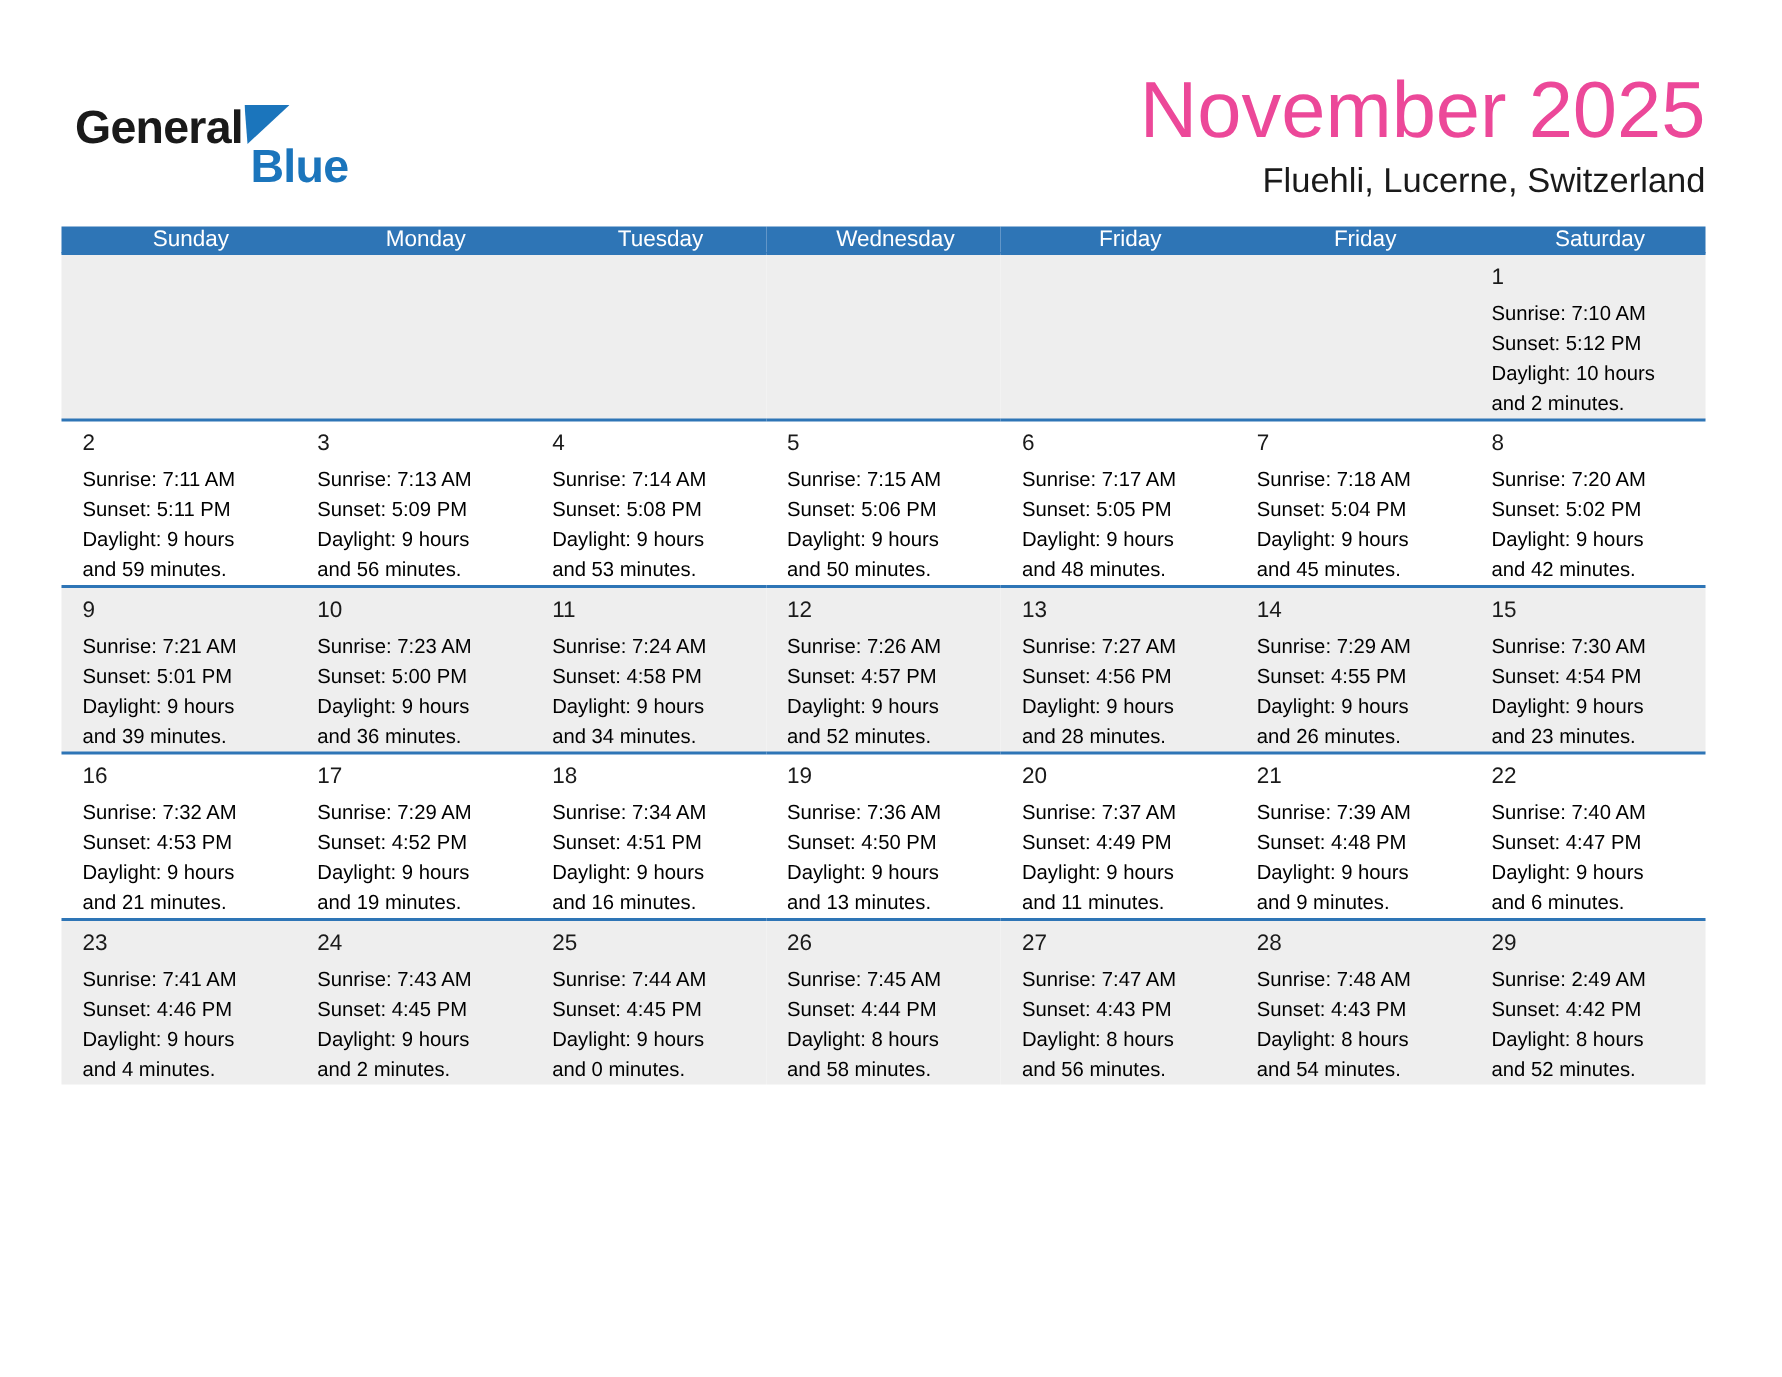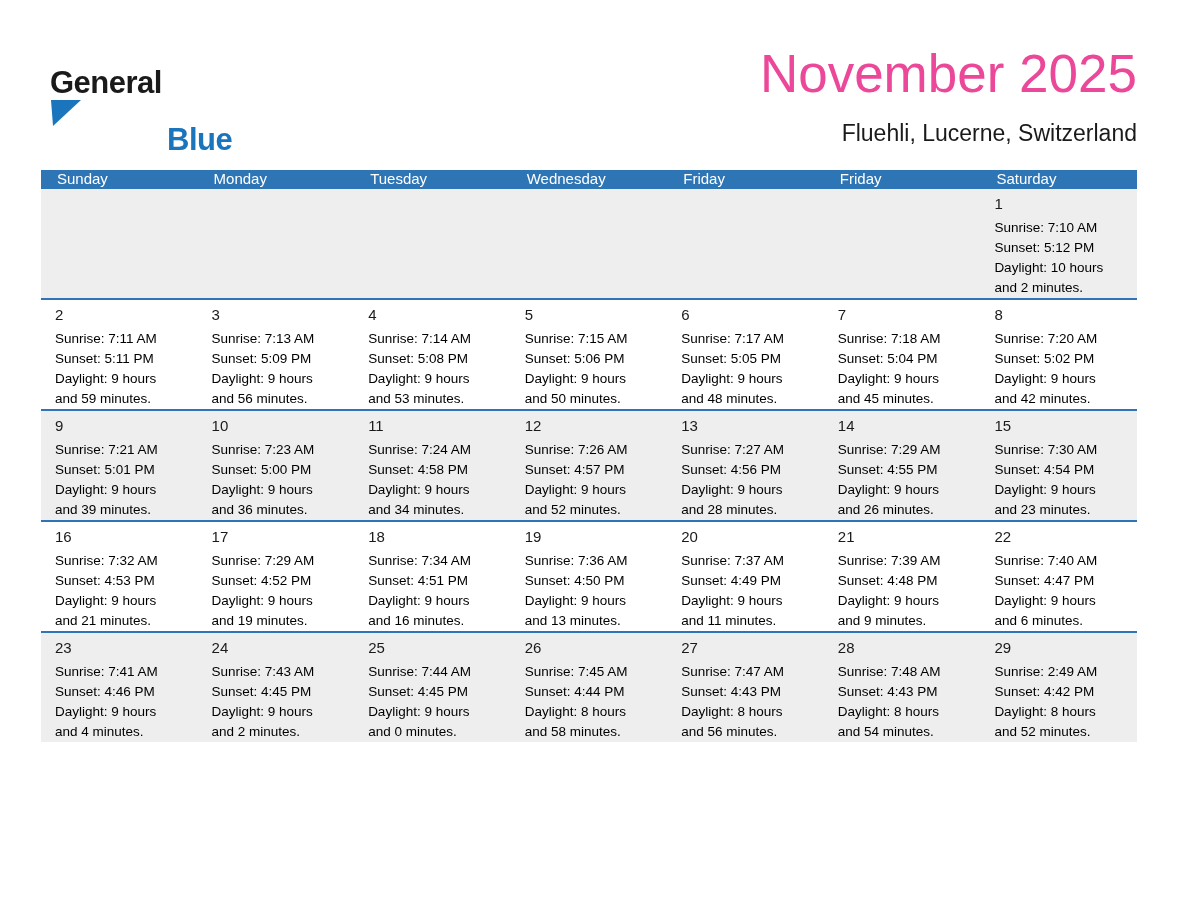--- a/index.html
+++ b/index.html
@@ -18,46 +18,46 @@
   }
   .page { position: relative; width: 1188px; height: 918px; }
 
   .top-bar {
     display: flex;
     justify-content: space-between;
     align-items: flex-start;
     padding: 50px 51px 0 50px;
   }
   .logo { padding-top: 18px; }
-  .logo-row { display: flex; align-items: flex-start; flex-direction: column; }
+  .logo-row { display: flex; align-items: center; }
   .logo-general {
     font-size: 31px; font-weight: 700; color: #1a1a1a;
     letter-spacing: -0.5px; line-height: 30px;
   }
   .logo-triangle-wrap { display: inline-block; margin-left: 1px; margin-top: 2px; }
   .logo-blue {
     font-size: 31px; font-weight: 700; color: #1B75BC;
     letter-spacing: -0.5px; line-height: 28px; margin-left: 117px; margin-top: -4px;
   }
   .titles { text-align: right; }
   .title { font-size: 53px; line-height: 48px; font-weight: 400; color: #ec4899; }
-  .subtitle { font-size: 23px; line-height: 30px; margin-top: 20px; color: #1a1a1a; }
+  .subtitle { font-size: 23px; line-height: 30px; margin-top: 7px; color: #1a1a1a; }
 
   table.calendar {
     margin: 16px 51px 0 41px;
     width: 1096px;
     border-collapse: collapse;
     table-layout: fixed;
   }
   thead th {
     background: var(--header-bg);
     color: #ffffff;
     font-weight: 400;
     font-size: 15px;
-    text-align: left;
+    text-align: center;
     height: 17px;
     padding: 0 0 0 16px;
   }
   tbody tr { border-top: 2px solid var(--sep); background: #ffffff; }
   tbody tr.shaded { background: var(--alt-bg); }
   tbody td {
     height: 107px;
     vertical-align: top;
     padding: 5px 6px 0 14px;
   }

